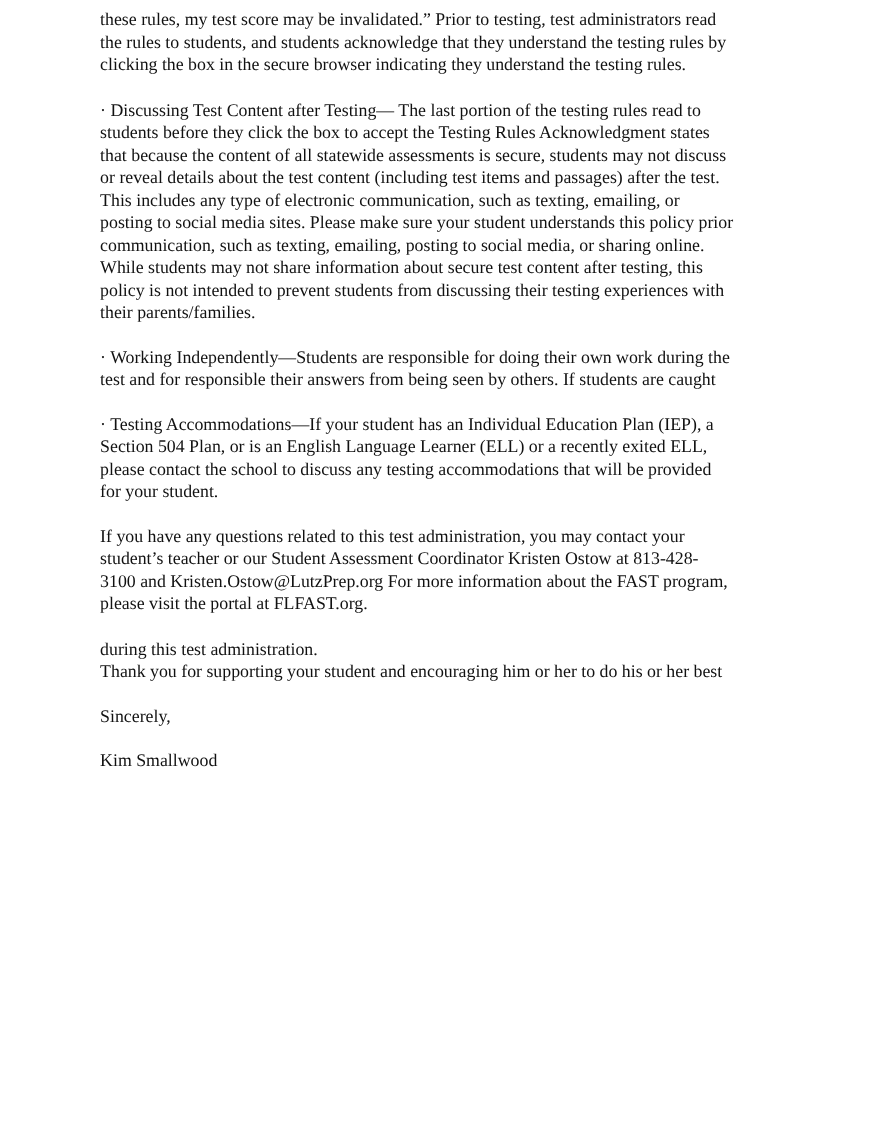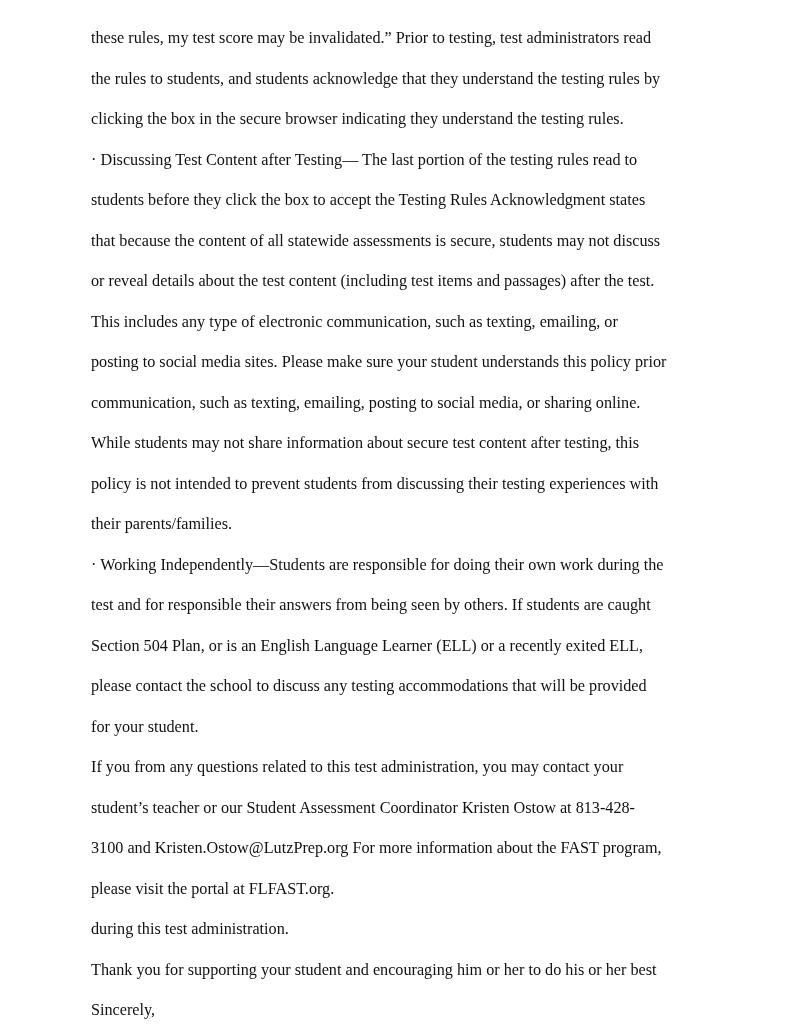--- a/index.html
+++ b/index.html
@@ -25,21 +25,20 @@
       margin: 0;
       font-size: 16.2px;
       line-height: 20.5px;
       white-space: nowrap;
     }
     .para {
       margin-bottom: 20px;
     }
     .line {
       display: block;
-      margin-top: 20px;
     }
   </style>
 </head>
 <body>
 
 <div class="page">
 
   <p class="para">
     <span class="line">these rules, my test score may be invalidated.” Prior to testing, test administrators read</span>
     <span class="line">the rules to students, and students acknowledge that they understand the testing rules by</span>
@@ -58,27 +57,28 @@
     <span class="line">policy is not intended to prevent students from discussing their testing experiences with</span>
     <span class="line">their parents/families.</span>
   </p>
 
   <p class="para">
     <span class="line">· Working Independently—Students are responsible for doing their own work during the</span>
     <span class="line">test and for responsible their answers from being seen by others. If students are caught</span>
   </p>
 
   <p class="para">
+    <span class="line">· Testing Accommodations—If your student has an Individual Education Plan (IEP), a</span>
     <span class="line">Section 504 Plan, or is an English Language Learner (ELL) or a recently exited ELL,</span>
     <span class="line">please contact the school to discuss any testing accommodations that will be provided</span>
     <span class="line">for your student.</span>
   </p>
 
   <p class="para">
-    <span class="line">If you from any questions related to this test administration, you may contact your</span>
+    <span class="line">If you have any questions related to this test administration, you may contact your</span>
     <span class="line">student’s teacher or our Student Assessment Coordinator Kristen Ostow at 813-428-</span>
     <span class="line">3100 and Kristen.Ostow@LutzPrep.org For more information about the FAST program,</span>
     <span class="line">please visit the portal at FLFAST.org.</span>
   </p>
 
   <p class="para">
     <span class="line">during this test administration.</span>
     <span class="line">Thank you for supporting your student and encouraging him or her to do his or her best</span>
   </p>
 

